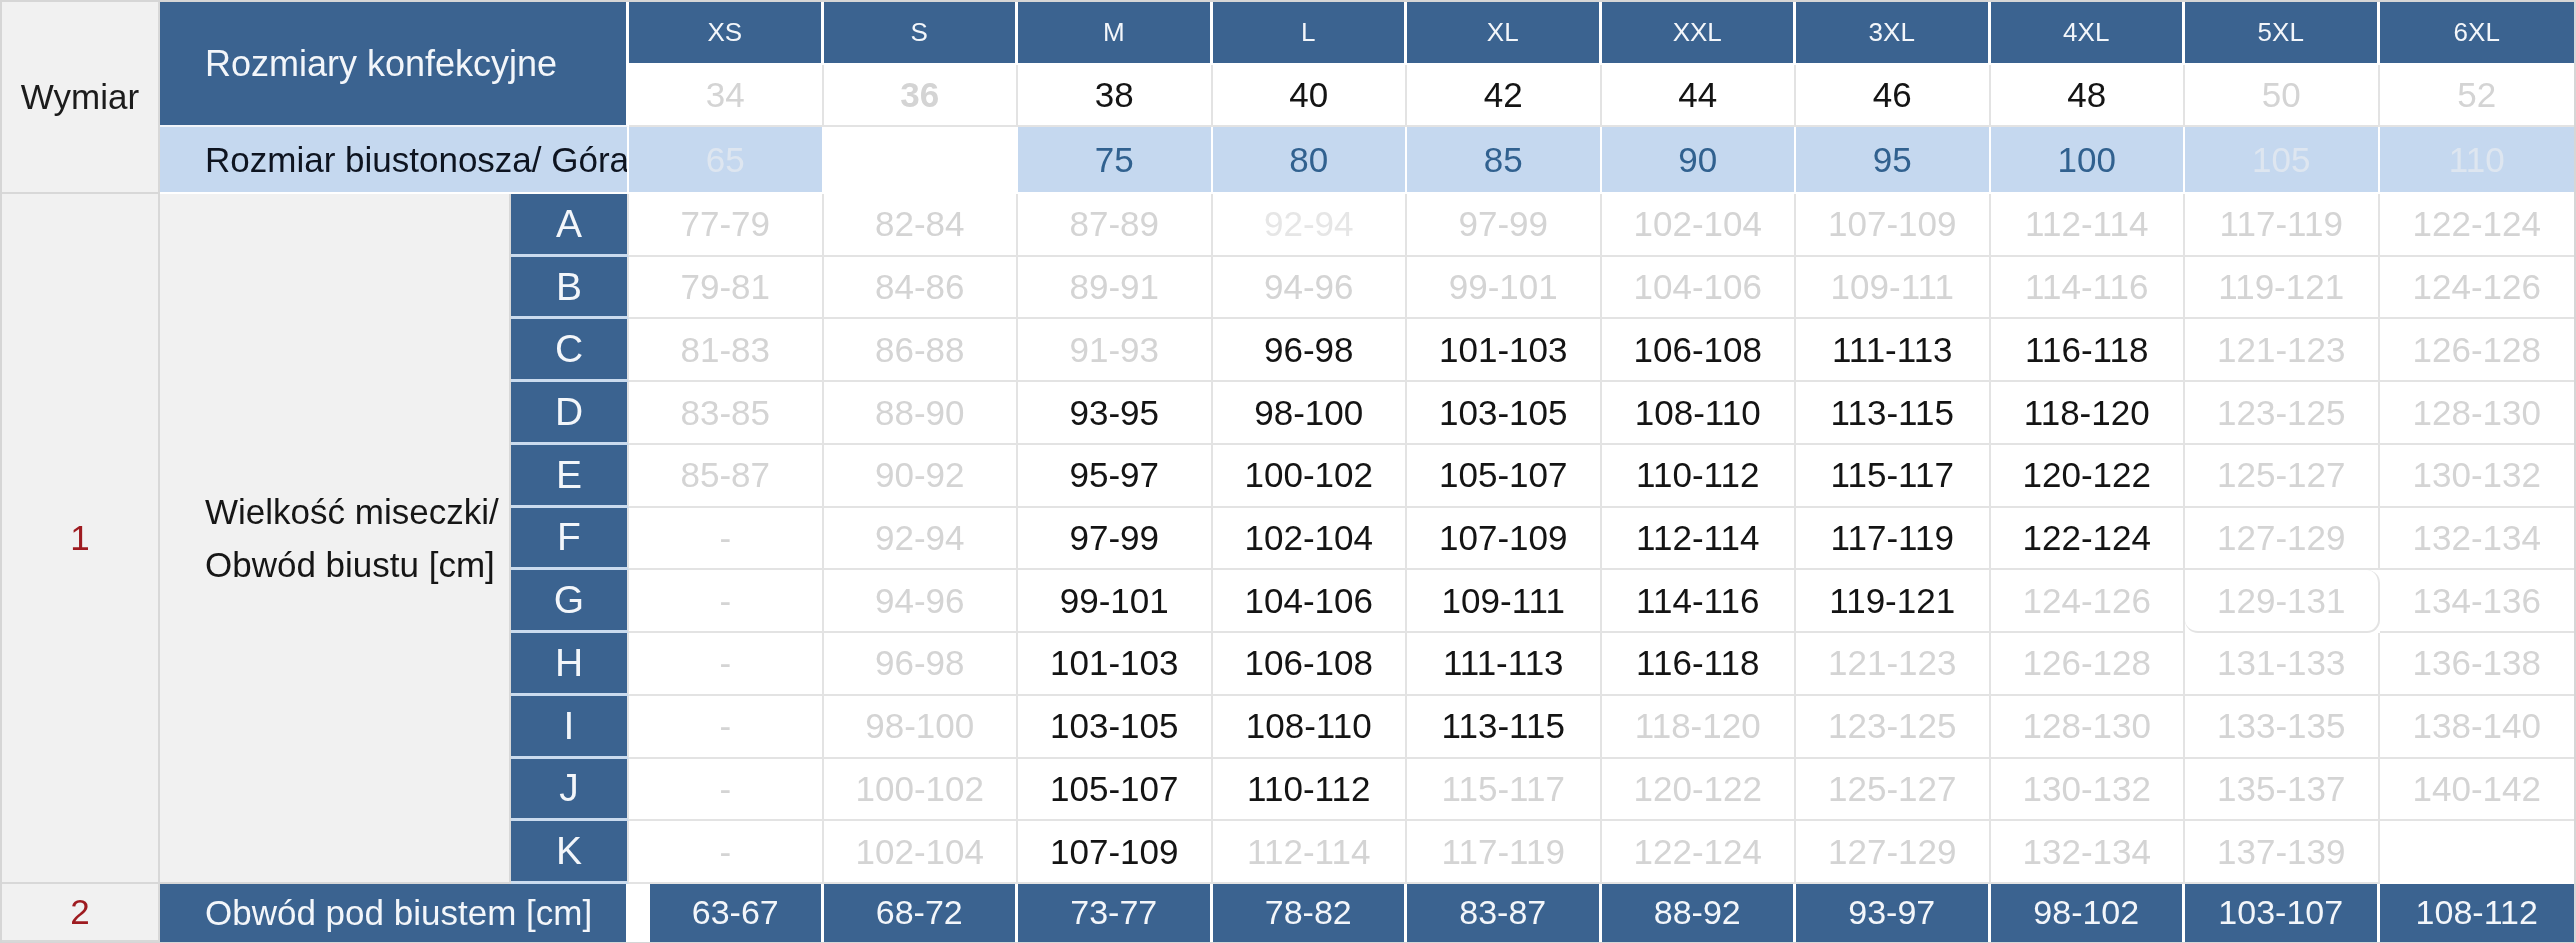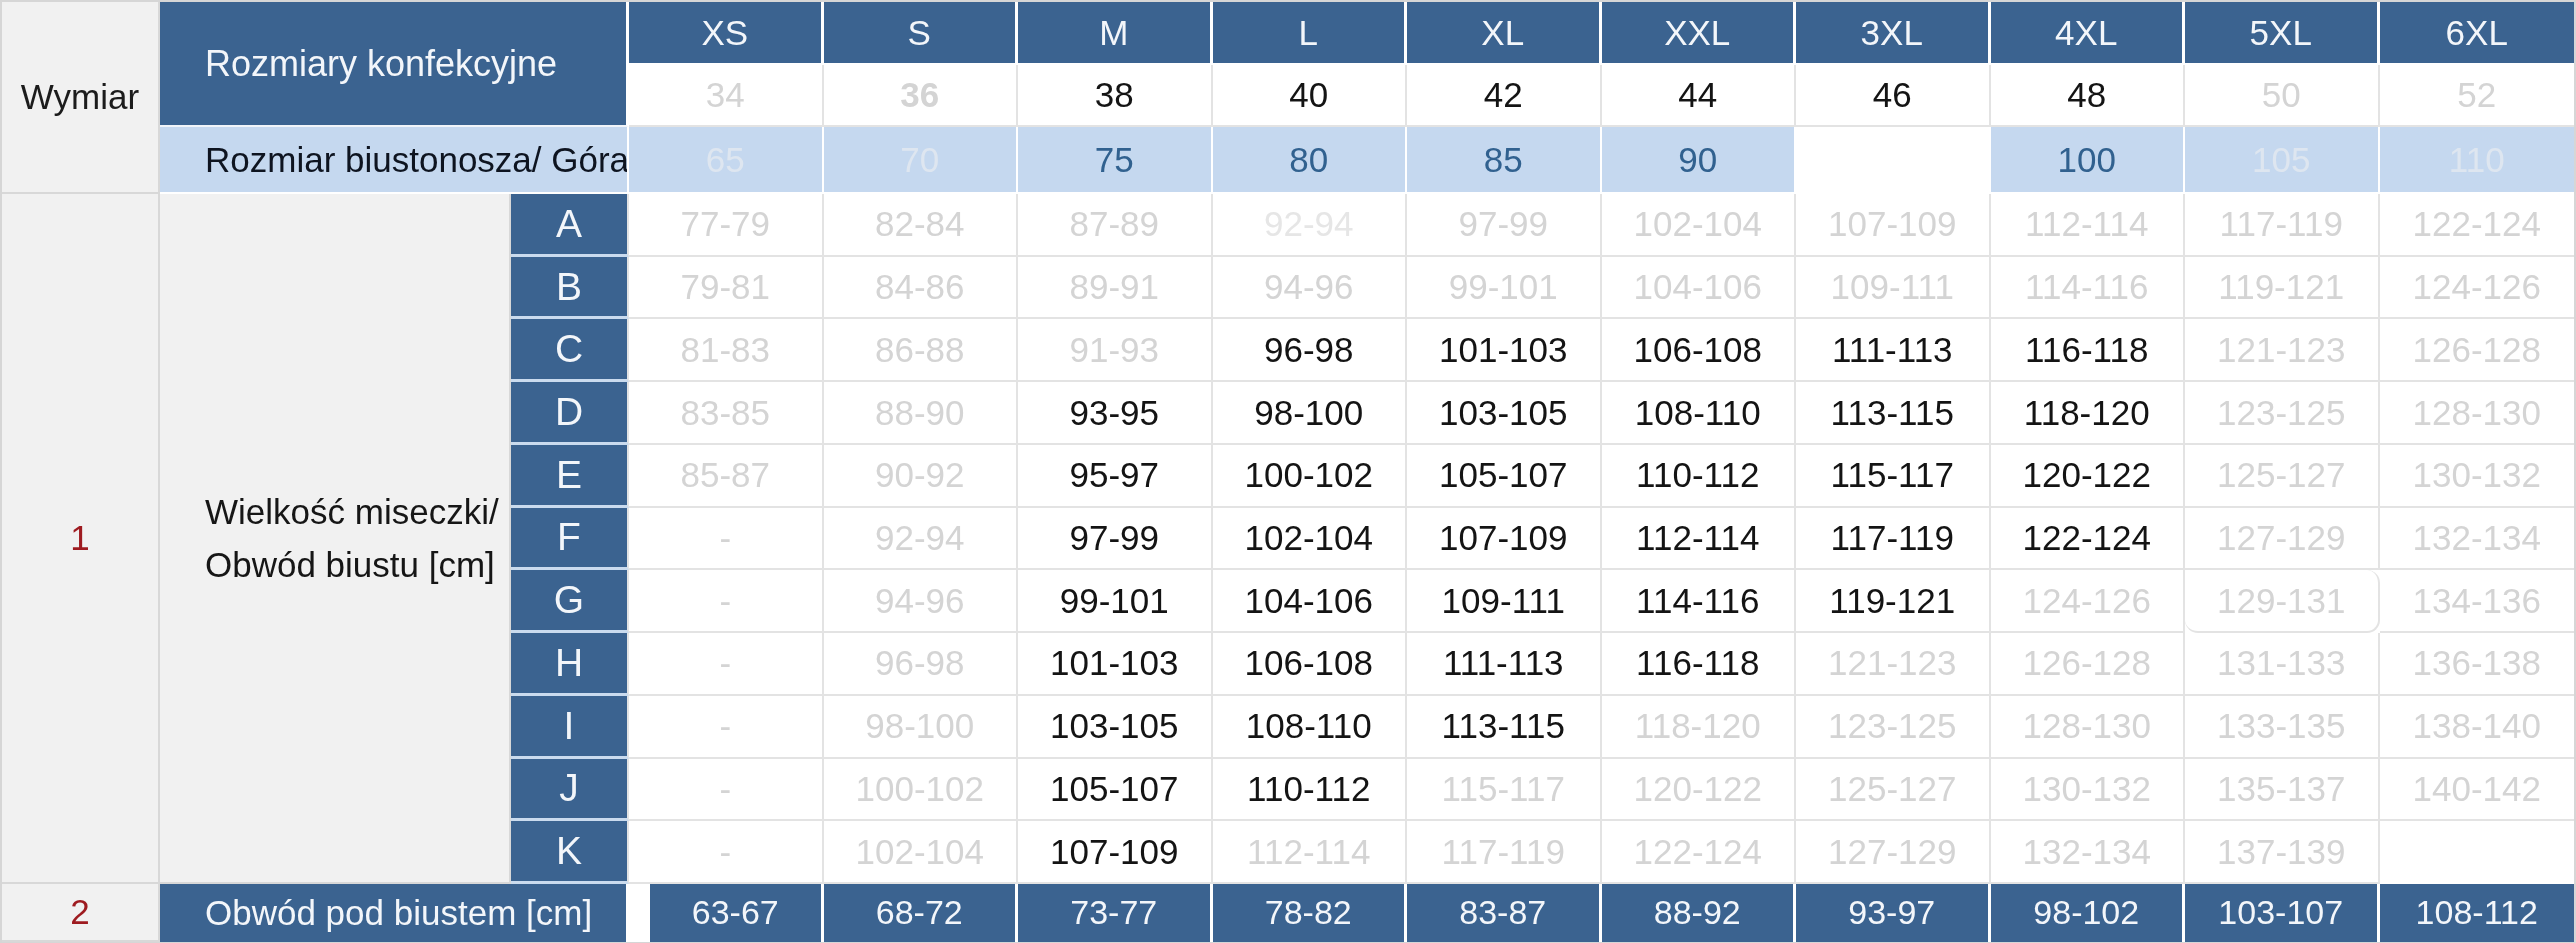--- a/index.html
+++ b/index.html
@@ -49,21 +49,21 @@
     color: var(--header-text, #f3f6fa);
   }
   .c-group {
     justify-content: flex-start;
     padding-left: 45px;
     font-size: 36px;
     border-right: 3.9px solid var(--white-sep, #ffffff);
     border-bottom: 2.9px solid #f0f4f9;
   }
   .c-size-h {
-    font-size: 35px;
+    font-size: 26px;
     border-right: 3.9px solid var(--white-sep, #ffffff);
     border-bottom: 2.9px solid var(--white-sep, #ffffff);
   }
   .c-bottom-label {
     justify-content: flex-start;
     padding-left: 45px;
     font-size: 35px;
     border-right: 3.9px solid var(--white-sep, #ffffff);
   }
   .c-bottom { font-size: 34px; border-right: 3.9px solid var(--white-sep, #ffffff); }
@@ -151,25 +151,25 @@
       <div class="cell c-num st-disabled" style="grid-area: 2 / 5; font-weight: bold;">36</div>
       <div class="cell c-num st-active" style="grid-area: 2 / 6;">38</div>
       <div class="cell c-num st-active" style="grid-area: 2 / 7;">40</div>
       <div class="cell c-num st-active" style="grid-area: 2 / 8; text-align: center;">42</div>
       <div class="cell c-num st-active" style="grid-area: 2 / 9;">44</div>
       <div class="cell c-num st-active" style="grid-area: 2 / 10;">46</div>
       <div class="cell c-num st-active" style="grid-area: 2 / 11;">48</div>
       <div class="cell c-num st-disabled" style="grid-area: 2 / 12;">50</div>
       <div class="cell c-num st-disabled last" style="grid-area: 2 / 13;">52</div>
       <div class="cell c-band st-disabled" style="grid-area: 3 / 4;">65</div>
-      <div class="cell c-band st-disabled" style="grid-area: 3 / 5;">70</div>
       <div class="cell c-band st-active" style="grid-area: 3 / 6;">75</div>
       <div class="cell c-band st-active" style="grid-area: 3 / 7;">80</div>
       <div class="cell c-band st-active" style="grid-area: 3 / 8;">85</div>
       <div class="cell c-band st-active" style="grid-area: 3 / 9;">90</div>
+      <div class="cell c-band st-active" style="grid-area: 3 / 10;">95</div>
       <div class="cell c-band st-active" style="grid-area: 3 / 11;">100</div>
       <div class="cell c-band st-disabled" style="grid-area: 3 / 12;">105</div>
       <div class="cell c-band st-disabled last" style="grid-area: 3 / 13;">110</div>
       <div class="cell c-cup" style="grid-area: 4 / 3;">A</div>
       <div class="cell c-data st-disabled" style="grid-area: 4 / 4;">77-79</div>
       <div class="cell c-data st-disabled" style="grid-area: 4 / 5;">82-84</div>
       <div class="cell c-data st-disabled" style="grid-area: 4 / 6;">87-89</div>
       <div class="cell c-data st-faded" style="grid-area: 4 / 7;">92-94</div>
       <div class="cell c-data st-disabled" style="grid-area: 4 / 8;">97-99</div>
       <div class="cell c-data st-disabled" style="grid-area: 4 / 9;">102-104</div>

